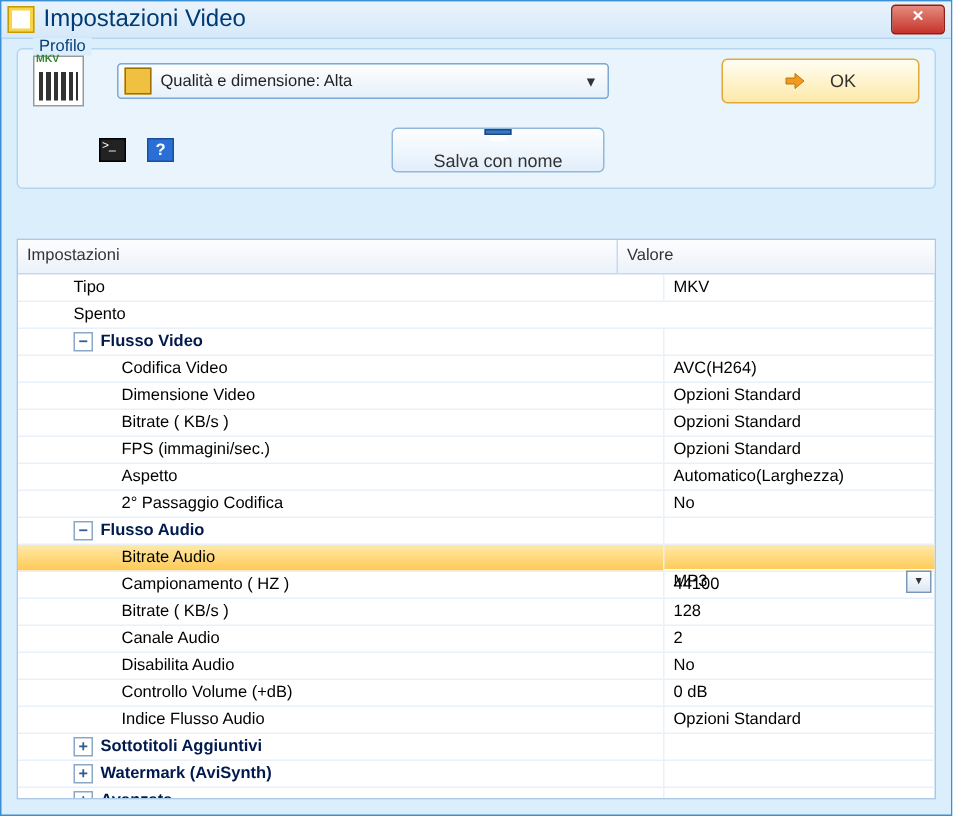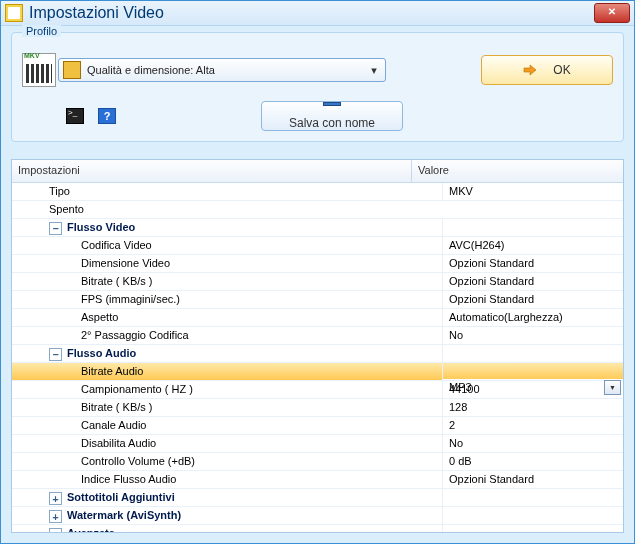--- a/index.html
+++ b/index.html
@@ -55,37 +55,37 @@
     font-weight: bold;
     font-size: 10px;
     line-height: 16px;
     text-align: center;
     cursor: pointer;
   }
   .profile-group {
     margin: 6px 10px;
     border: 1px solid #b5d6f0;
     border-radius: 4px;
-    padding: 20px 10px 10px 10px;
+    padding: 4px 10px 10px 10px;
     position: relative;
     background: #e9f4fd;
   }
   .profile-group .legend {
     position: absolute;
     top: -8px;
     left: 10px;
     background: #dbeefc;
     padding: 0 4px;
     color: #0a3e78;
     font-size: 11px;
   }
   .profile-row1 {
     display: flex;
     align-items: center;
-    gap: 2px;
+    gap: 22px;
   }
   .mkv-icon {
     width: 32px;
     height: 32px;
     background: #fff;
     border: 1px solid #999;
     position: relative;
   }
   .mkv-icon::before {
     content: "MKV";

